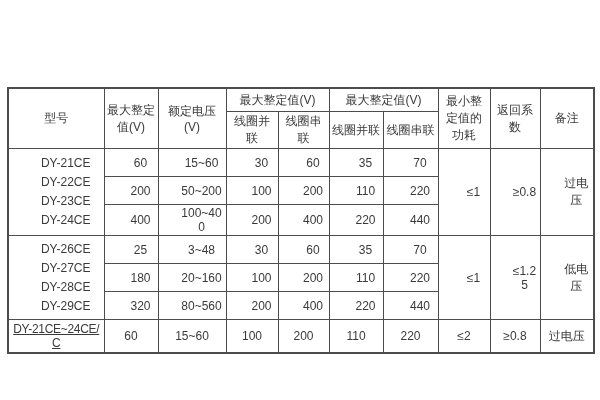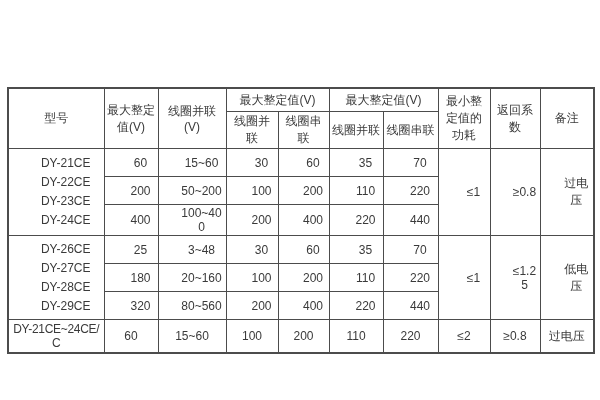--- a/index.html
+++ b/index.html
@@ -28,21 +28,21 @@
     padding: 1px 2px;
     font-weight: normal;
     word-break: break-all;
     overflow: hidden;
   }
   tr.hdr-top td { height: 20px; }
   tr.hdr-sub td { height: 29px; }
   tr.body-row td { height: 25px; padding-left: 21px; }
   tr.last-row td { height: 30px; }
   .models-cell div { line-height: 19px; }
-  .model-single { letter-spacing: -0.3px; }
+  .model-single { letter-spacing: -0.3px; text-decoration: underline; }
 </style>
 </head>
 <body>
 
 <table class="spec-table">
   <colgroup>
     <col style="width:96px">
       <col style="width:54px">
       <col style="width:68px">
     <col style="width:52px">
@@ -51,21 +51,21 @@
     <col style="width:55px">
       <col style="width:52px">
       <col style="width:50px">
     <col style="width:54px">
   </colgroup>
   <tbody>
 
     <tr class="hdr-top">
       <td rowspan="2">型号</td>
       <td rowspan="2">最大整定值(V)</td>
-      <td rowspan="2">线圈并联(V)</td>
+      <td rowspan="2">额定电压(V)</td>
       <td colspan="2">最大整定值(V)</td>
       <td colspan="2">最大整定值(V)</td>
       <td rowspan="2">最小整定值的功耗</td>
       <td rowspan="2">返回系数</td>
       <td rowspan="2">备注</td>
     </tr>
 
     <tr class="hdr-sub">
       <td>线圈并联</td>
       <td>线圈串联</td>

